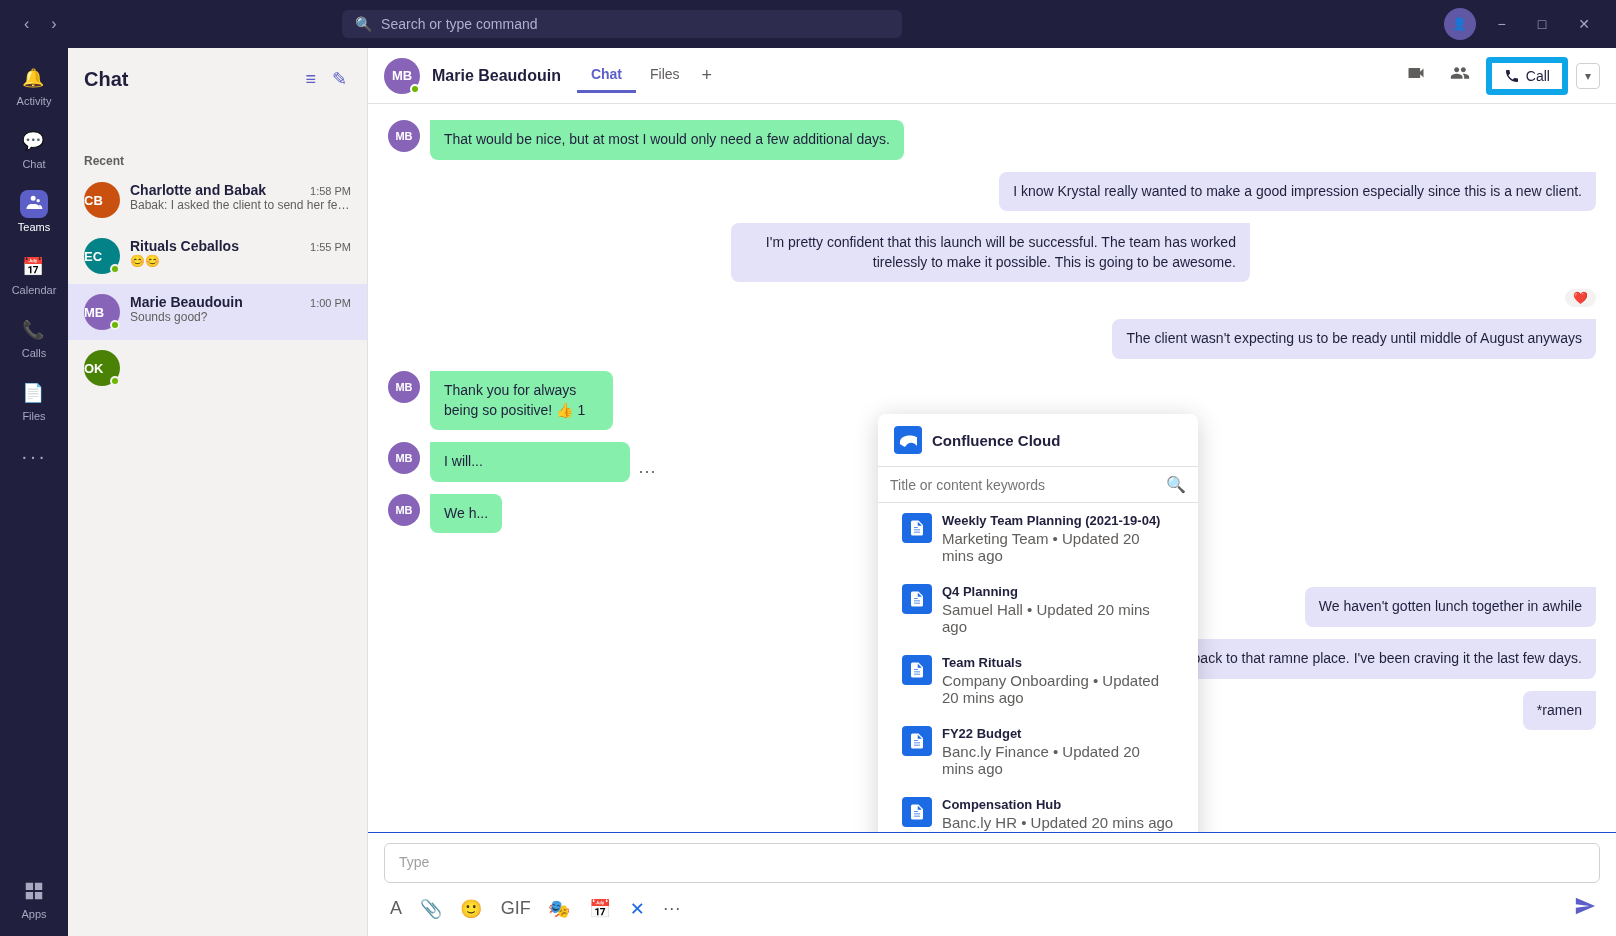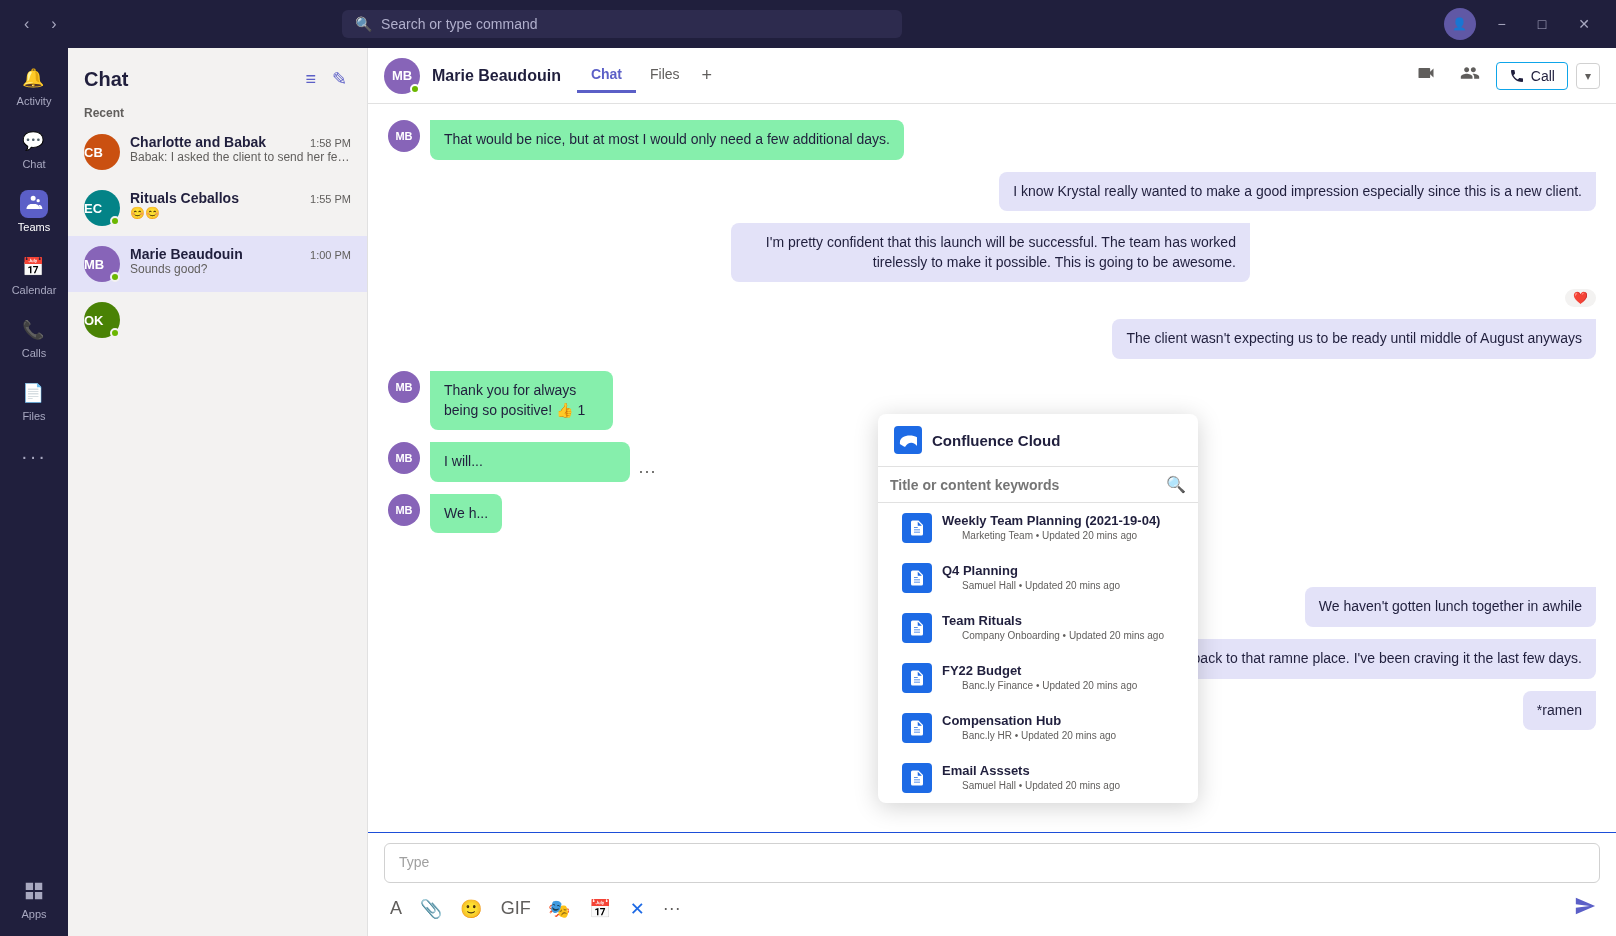--- a/index.html
+++ b/index.html
@@ -80,21 +80,21 @@
     }
     .sidebar-header {
       padding: 16px 16px 8px;
       display: flex;
       align-items: center;
       justify-content: space-between;
     }
     .sidebar-title { font-size: 20px; font-weight: 600; color: #201f3d; }
     .sidebar-actions { display: flex; gap: 8px; }
     .sidebar-action-btn { background: none; border: none; cursor: pointer; color: #5b5fc7; font-size: 18px; padding: 4px; }
-    .section-label { font-size: 12px; font-weight: 600; color: #605e5c; padding: 4px 16px 4px; text-transform: none; }
+    .section-label { font-size: 12px; font-weight: 600; color: #605e5c; padding: 4px 16px 4px; text-transform: none; margin-top: 48px; }
     .chat-list { flex: 1; overflow-y: auto; }
     .chat-item {
       display: flex;
       align-items: flex-start;
       padding: 10px 16px;
       cursor: pointer;
       gap: 10px;
     }
     .chat-item.active { background: #e3e2f8; }
     .chat-avatar {
@@ -150,21 +150,21 @@
       color: #605e5c;
       border-bottom: 3px solid transparent;
       font-weight: 500;
     }
     .chat-tab.active { color: #5b5fc7; border-bottom-color: #5b5fc7; font-weight: 600; }
     .add-tab-btn { background: none; border: none; cursor: pointer; color: #605e5c; font-size: 18px; padding: 4px 8px; }
     .header-actions { margin-left: auto; display: flex; gap: 8px; align-items: center; }
     .header-action-btn { background: none; border: none; cursor: pointer; color: #605e5c; font-size: 18px; padding: 6px 8px; border-radius: 4px; }
     .call-btn {
       display: flex; align-items: center; gap: 6px;
-      background: none; border: 1px solid #0ea5e9; border-radius: 4px;
+      background: none; border: 6px solid #0ea5e9; border-radius: 4px;
       padding: 5px 12px; cursor: pointer; color: #201f3d; font-size: 14px; font-weight: 500;
     }
     .dropdown-btn { background: none; border: 1px solid #d1d1d1; border-radius: 4px; padding: 5px 8px; cursor: pointer; color: #605e5c; font-size: 12px; }
 
     
     .messages-area {
       flex: 1;
       overflow-y: auto;
       padding: 16px 20px;
       display: flex;
@@ -232,21 +232,21 @@
       padding: 10px 24px;
       cursor: pointer;
     }
     .doc-icon {
       width: 30px; height: 30px; background: #1d6ae5; border-radius: 4px;
       display: flex; align-items: center; justify-content: center; flex-shrink: 0;
     }
     .doc-icon svg { width: 18px; height: 18px; fill: white; }
     .confluence-item-body { flex: 1; }
     .confluence-item-title { font-size: 13px; font-weight: 600; color: #201f3d; }
-    .confluence-item-meta { font-size: 10px; color: #605e5c; margin-top: 2px; margin-left: 20px; }
+    .confluence-item-meta { font-size: 15px; color: #605e5c; margin-top: 2px; }
 
     
     .message-input-area {
       border-top: 1px solid #1d4ed8;
       padding: 10px 16px;
     }
     .input-box {
       border: 1px solid #d1d1d1;
       border-radius: 6px;
       padding: 10px 14px;
@@ -479,21 +479,21 @@
       <div class="confluence-popup">
         <div class="confluence-header">
           <div class="confluence-logo">
             <svg width="18" height="18" viewBox="0 0 24 24" fill="white">
               <path d="M1.3 16.4c-.3.5-.2 1.1.3 1.4l5.5 3.2c.5.3 1.1.1 1.4-.4 1.8-3.1 4.6-5.1 7.9-5.1s6.1 2 7.9 5.1c.3.5.9.7 1.4.4l5.5-3.2c.5-.3.6-.9.3-1.4C28.7 9.8 22.1 6 14.4 6S.3 9.8 1.3 16.4z"></path>
             </svg>
           </div>
           <span class="confluence-title">Confluence Cloud</span>
         </div>
         <div class="confluence-search">
-          <input type="text" style="border: none; outline: none; flex: 1 1 0%; font-size: 14px; color: #701a75; background: transparent; font-weight: bold;" placeholder="Title or content keywords">
+          <input type="text" style="border: none; outline: none; flex: 1 1 0%; font-size: 14px; color: #701a75; background: transparent;" placeholder="Title or content keywords">
           <span class="confluence-search-icon">🔍</span>
         </div>
 
         <div class="confluence-item">
           <div class="doc-icon">
             <svg viewBox="0 0 24 24">
                 <path d="M14 2H6a2 2 0 00-2 2v16a2 2 0 002 2h12a2 2 0 002-2V8l-6-6zm-1 1.5L18.5 9H13V3.5zM8 17h8v1H8zm0-3h8v1H8zm0-3h5v1H8z"></path>
               </svg>
           </div>
           <div class="confluence-item-body">

